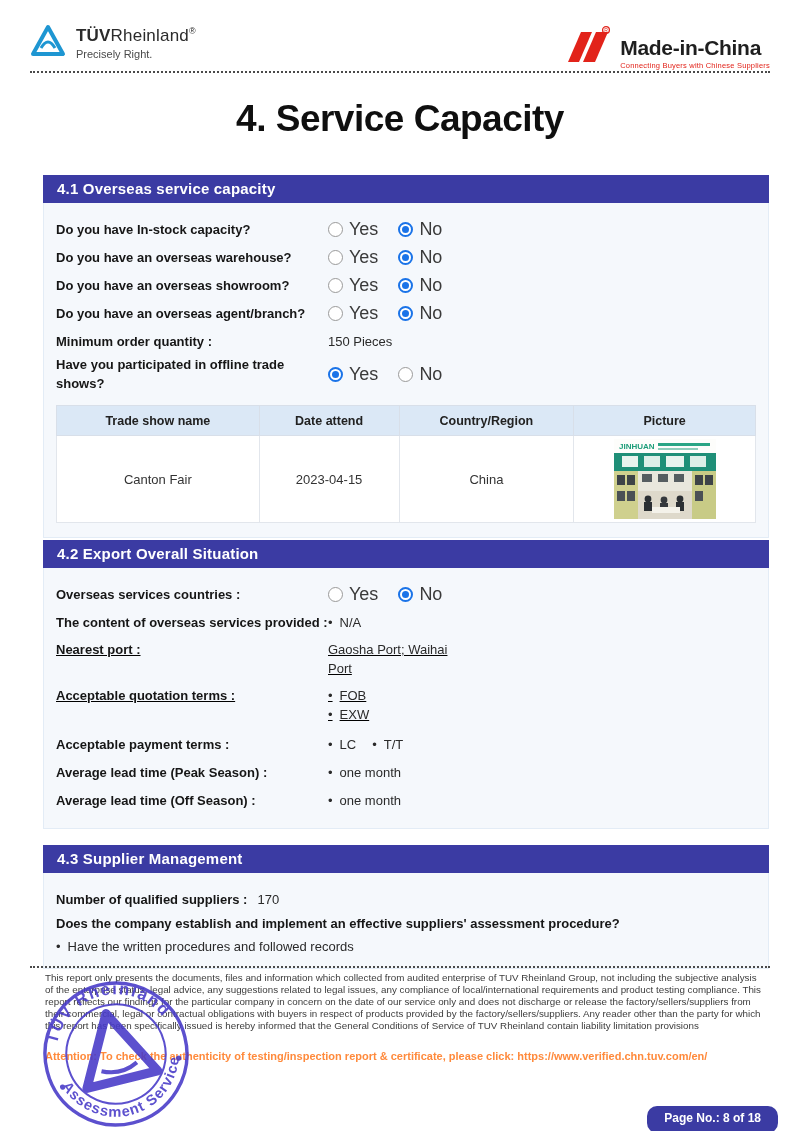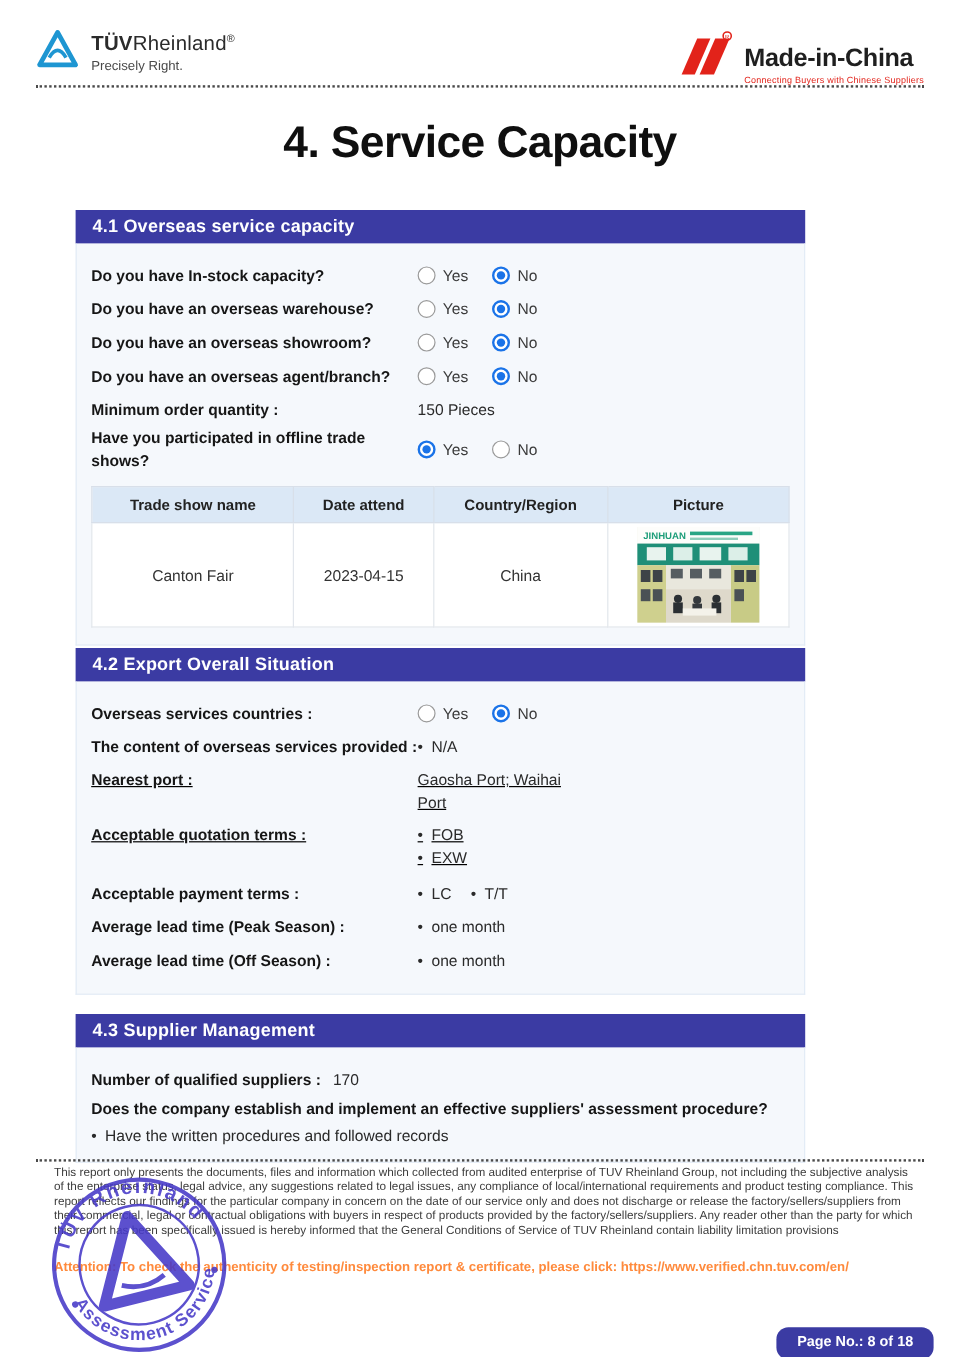--- a/index.html
+++ b/index.html
@@ -20,33 +20,33 @@
   .mic-brand { font-size:21px; font-weight:700; color:#1f1f1f; letter-spacing:-0.3px; }
   .mic-tagline { font-size:7.5px; color:#e2231a; margin-top:1px; letter-spacing:.2px; }
   .rule { position:absolute; left:30px; right:30px; border-top:2px dotted #4a4a4a; }
   .rule-top { top:71px; }
   .rule-bottom { top:966px; }
 
   
   .page-title { position:absolute; top:98px; left:0; width:100%; text-align:center; font-size:37px; font-weight:700; color:#0f0f0f; letter-spacing:-.5px; }
 
   
-  .section { position:absolute; left:63px; width:608px; }
+  .section { position:absolute; left:43px; width:726px; }
   .sec-bar { height:28px; line-height:28px; background:#3b3ba3; color:#fff; font-size:15px; font-weight:700; padding-left:14px; letter-spacing:.2px; }
   .sec-body { background:#f5f8fc; border:1px solid #e3ecf6; border-top:none; padding:12px 12px 14px; }
 
   .frow { display:flex; align-items:center; min-height:28px; }
   .frow.top { align-items:flex-start; padding-top:4px; min-height:24px;text-decoration:underline; }
   .flabel { width:272px; flex:0 0 272px; font-weight:700; font-size:13px; color:#161616; line-height:19px; }
   .fval { font-size:13px; color:#2a2a2a; line-height:19px; }
   .bullet::before { content:"•"; margin-right:7px; }
   .bullet.inline { margin-right:16px; }
 
   .radios { display:flex; align-items:center; gap:20px; }
-  .radio { display:flex; align-items:center; gap:6px; font-size:13px; color:#3a3a3a; cursor:pointer; }
+  .radio { display:flex; align-items:center; gap:6px; font-size:18px; color:#3a3a3a; cursor:pointer; }
   .rdot { position:relative; width:15px; height:15px; border-radius:50%; border:1.5px solid #9a9a9a; background:#fff; }
   .radio.sel .rdot { border:2px solid #1a73e8; }
   .radio.sel .rdot::after { content:""; position:absolute; inset:2px; border-radius:50%; background:#1a73e8; }
 
   
   .ts-table { width:100%; border-collapse:collapse; margin-top:12px; background:#fff; }
   .ts-table th { background:#dbe8f6; border:1px solid #d8dfe9; height:30px; font-size:12.5px; font-weight:700; color:#222; }
   .ts-table td { border:1px solid #e2e6ec; text-align:center; vertical-align:middle; font-size:13px; color:#333; height:86px; }
   .col-name{width:29%;} .col-date{width:20%;} .col-country{width:25%;} .col-pic{width:26%;}
   .booth { display:block; margin:3px auto; }

